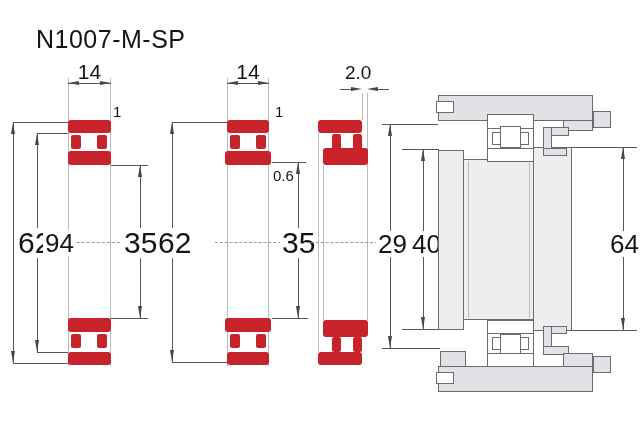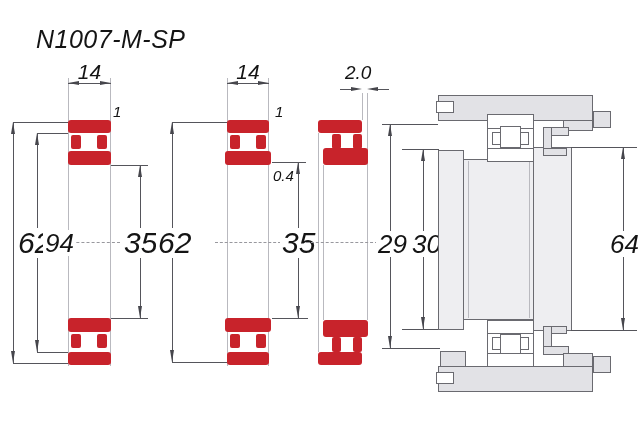--- a/index.html
+++ b/index.html
@@ -1,17 +1,17 @@
 <!DOCTYPE html>
 <html><head>
 <meta charset="utf-8">
 <style>
   html,body{margin:0;padding:0;background:#fff;}
   #stage{position:relative;width:640px;height:440px;background:#ffffff;overflow:hidden;
-         font-family:"Liberation Sans","DejaVu Sans",sans-serif;color:#141414;font-style:italic;}
+         font-family:"Liberation Sans","DejaVu Sans",sans-serif;color:#141414;}
   .a{position:absolute;box-sizing:border-box;}
   
   .vl{width:1px;background:#55555b;}
   .hl{height:1px;background:#55555b;}
   .tl{background:#b9b9bf;}
   .cl{height:0;border-top:1px dashed #98989e;}
   
   .red{background:#c8232b;border-radius:2px;}
   .band{border-radius:3px;}
   
@@ -109,21 +109,21 @@
     <div class="a ad" style="left:170px;top:350px;"></div>
     <div class="a hl" style="left:172px;top:122px;width:55px;"></div>
     <div class="a hl" style="left:172px;top:362px;width:55px;"></div>
     <div class="a txt f30 bgw" style="left:156px;top:228px;">62</div>
 
     <div class="a vl" style="left:298px;top:162px;height:156px;"></div>
     <div class="a au" style="left:296px;top:162px;"></div>
     <div class="a ad" style="left:296px;top:306px;"></div>
     <div class="a hl" style="left:272px;top:162px;width:34px;"></div>
     <div class="a hl" style="left:272px;top:318px;width:36px;"></div>
-    <div class="a txt f15 bgw" style="left:271px;top:168px;">0.4</div>
+    <div class="a txt f15 bgw" style="left:271px;top:168px;">0.6</div>
     <div class="a txt f30 bgw" style="left:280px;top:228px;">35</div>
   </div>
 
   <div>
     <div class="a vl tl" style="left:318px;top:133px;height:219px;"></div>
     <div class="a vl tl" style="left:323px;top:165px;height:155px;"></div>
     <div class="a vl tl" style="left:367px;top:93px;height:227px;"></div>
     <div class="a vl tl" style="left:362px;top:93px;height:27px;"></div>
     <div class="a cl" style="left:306px;top:242px;width:72px;"></div>
 
@@ -148,21 +148,21 @@
     <div class="a ad" style="left:388px;top:336px;"></div>
     <div class="a hl" style="left:382px;top:124px;width:56px;"></div>
     <div class="a hl" style="left:382px;top:348px;width:58px;"></div>
     <div class="a txt f26 bgw" style="left:376px;top:231px;">29</div>
 
     <div class="a vl" style="left:423px;top:149px;height:180px;"></div>
     <div class="a au" style="left:421px;top:149px;"></div>
     <div class="a ad" style="left:421px;top:317px;"></div>
     <div class="a hl" style="left:402px;top:149px;width:37px;"></div>
     <div class="a hl" style="left:402px;top:329px;width:37px;"></div>
-    <div class="a txt f26 bgw" style="left:410px;top:231px;">30</div>
+    <div class="a txt f26 bgw" style="left:410px;top:231px;">40</div>
   </div>
 
   <div>
 
     <div class="a hou" style="left:438px;top:95px;width:155px;height:26px;"></div>
     <div class="a hou" style="left:563px;top:120px;width:30px;height:11px;"></div>
     <div class="a hou" style="left:593px;top:111px;width:18px;height:17px;"></div>
     <div class="a wht" style="left:436px;top:101px;width:18px;height:12px;"></div>
 
     <div class="a sha" style="left:438px;top:150px;width:26px;height:180px;"></div>

